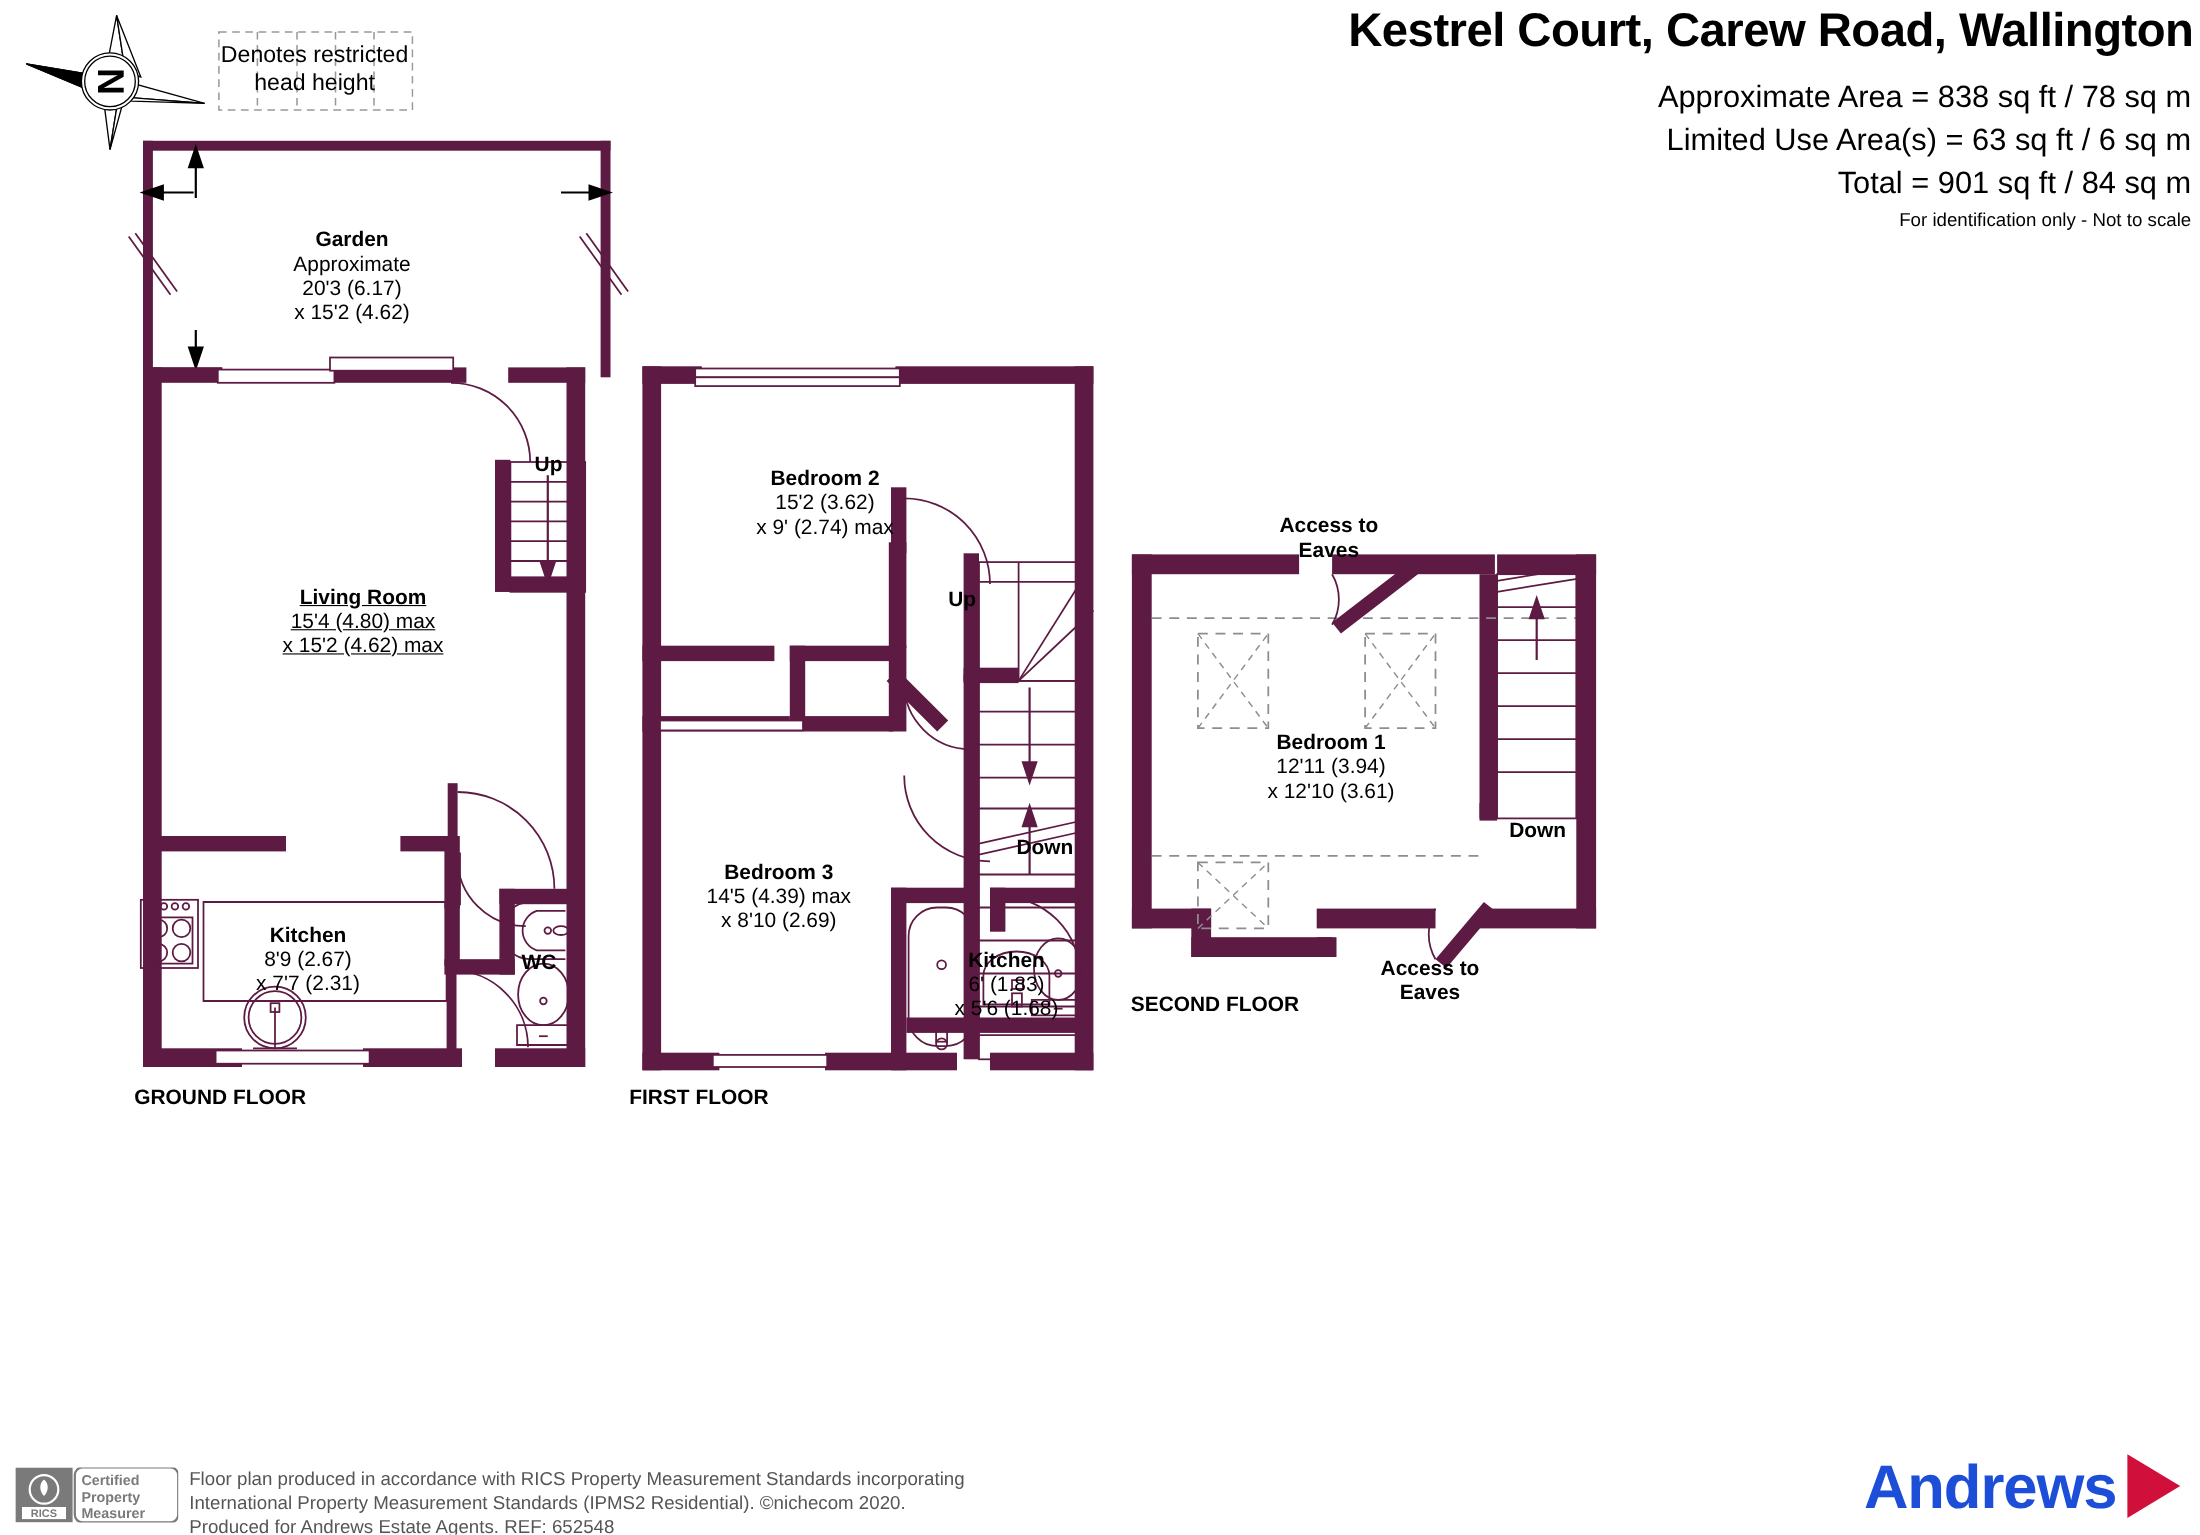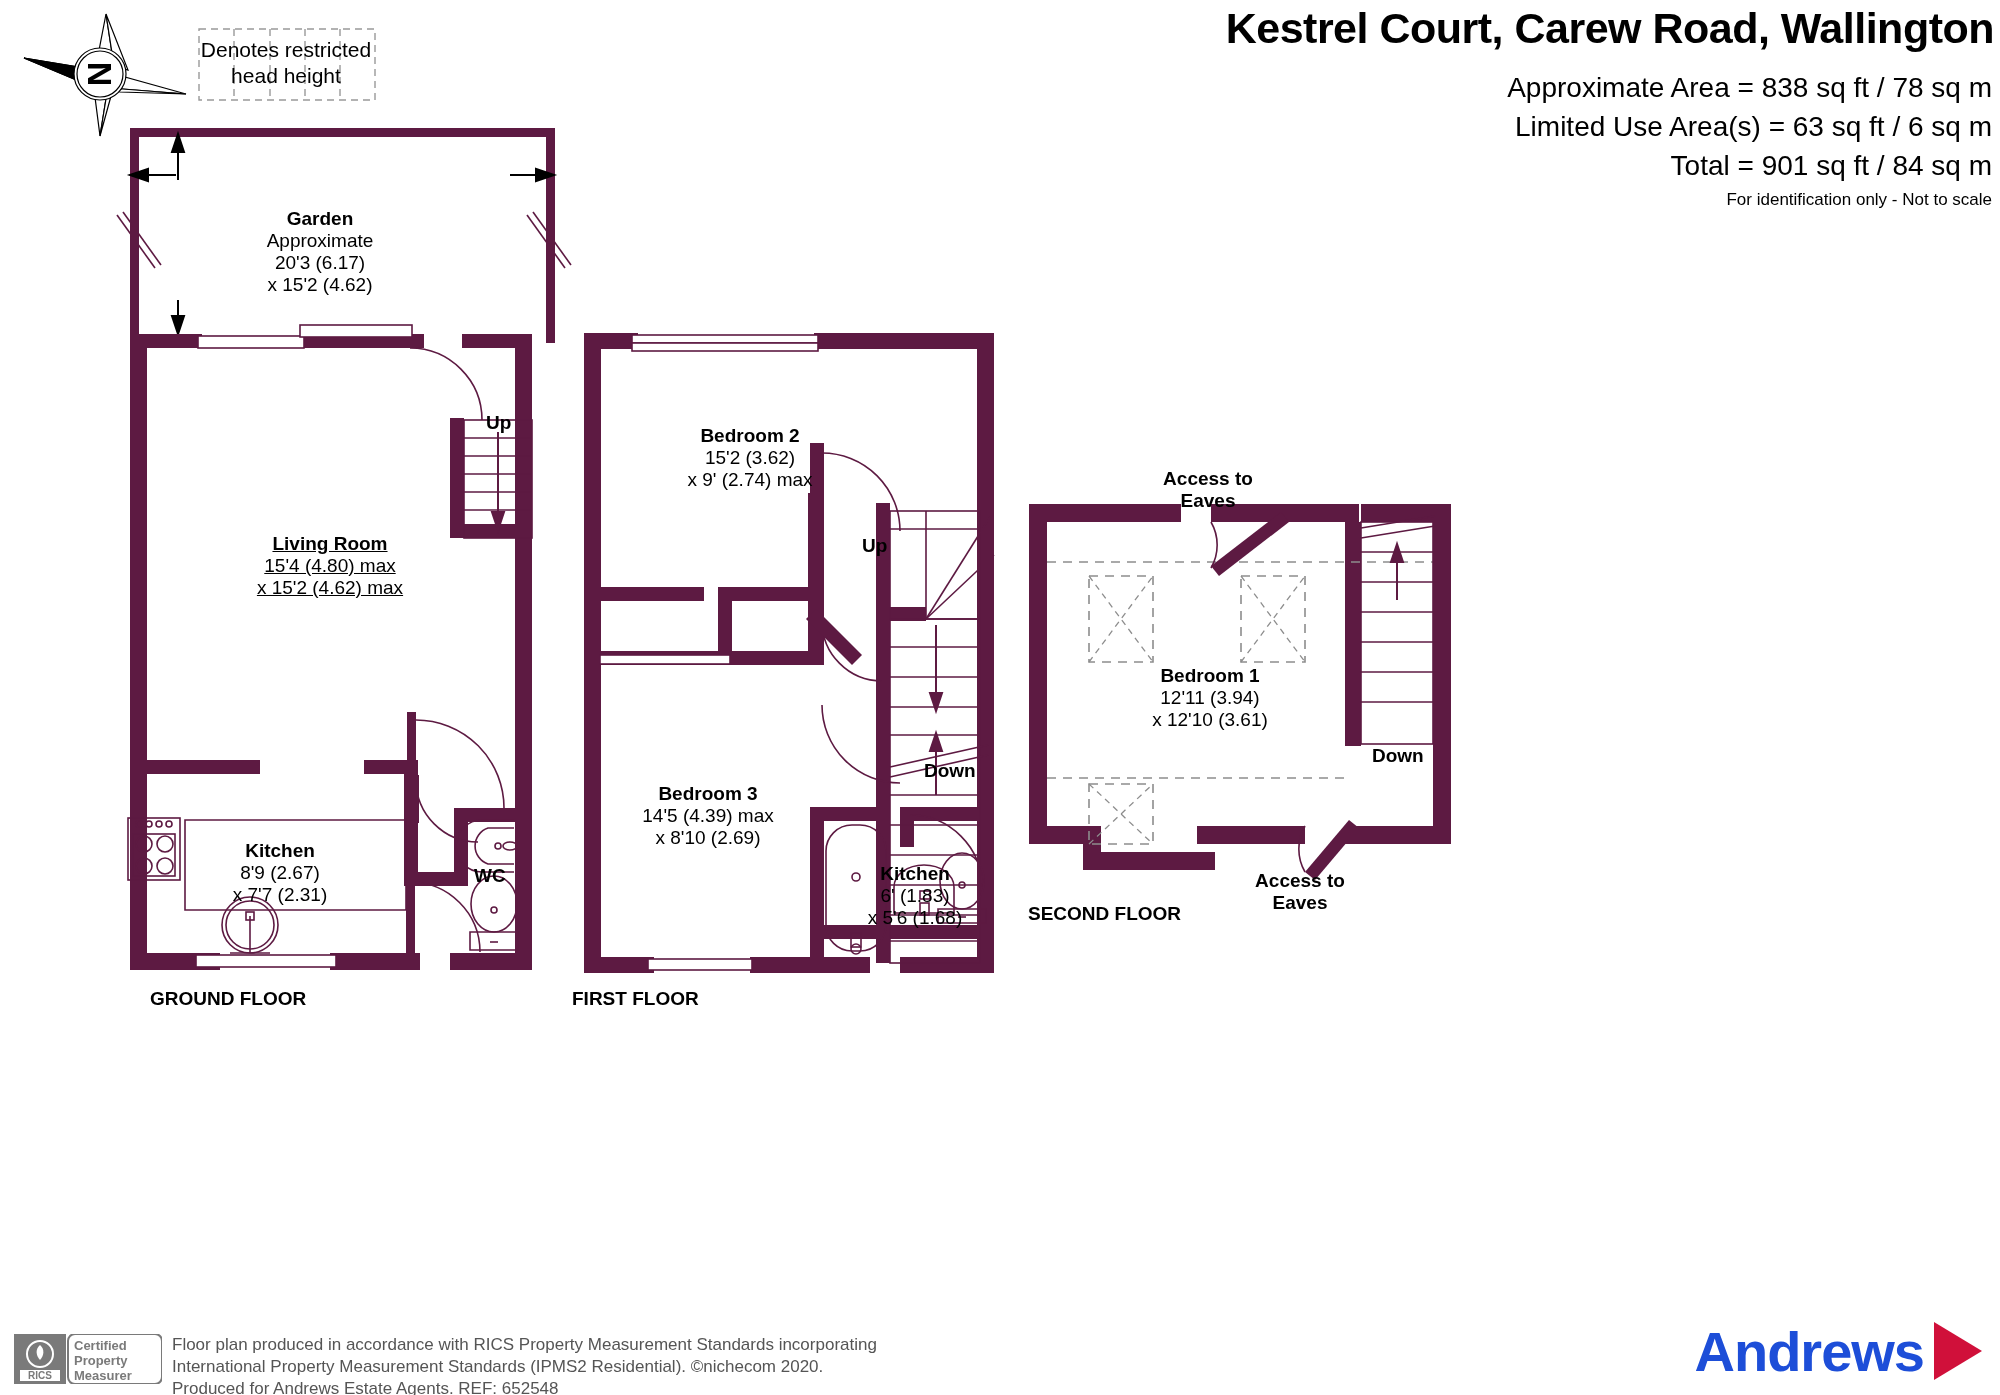--- a/index.html
+++ b/index.html
@@ -221,21 +221,21 @@
 </div>
 
 <div class="floorlabel" style="left:474px;top:865px;text-align:right;">
   <span>WC</span>
 </div>
 
 <div class="updown" style="left:486px;top:412px;">
   <span>Up</span>
 </div>
 
-<div class="floorlabel" style="left:122px;top:988px;margin-left:28px;">
+<div class="floorlabel" style="left:122px;top:988px;">
   <span>GROUND FLOOR</span>
 </div>
 
 <div class="abs" style="left:570px;top:325px;width:450px;height:660px;">
   <svg width="450" height="660" viewBox="0 0 450 660">
     <g fill="#5d1a42">
 
       <rect x="14" y="8" width="54" height="16"></rect>
       <rect x="244" y="8" width="180" height="16"></rect>
 

